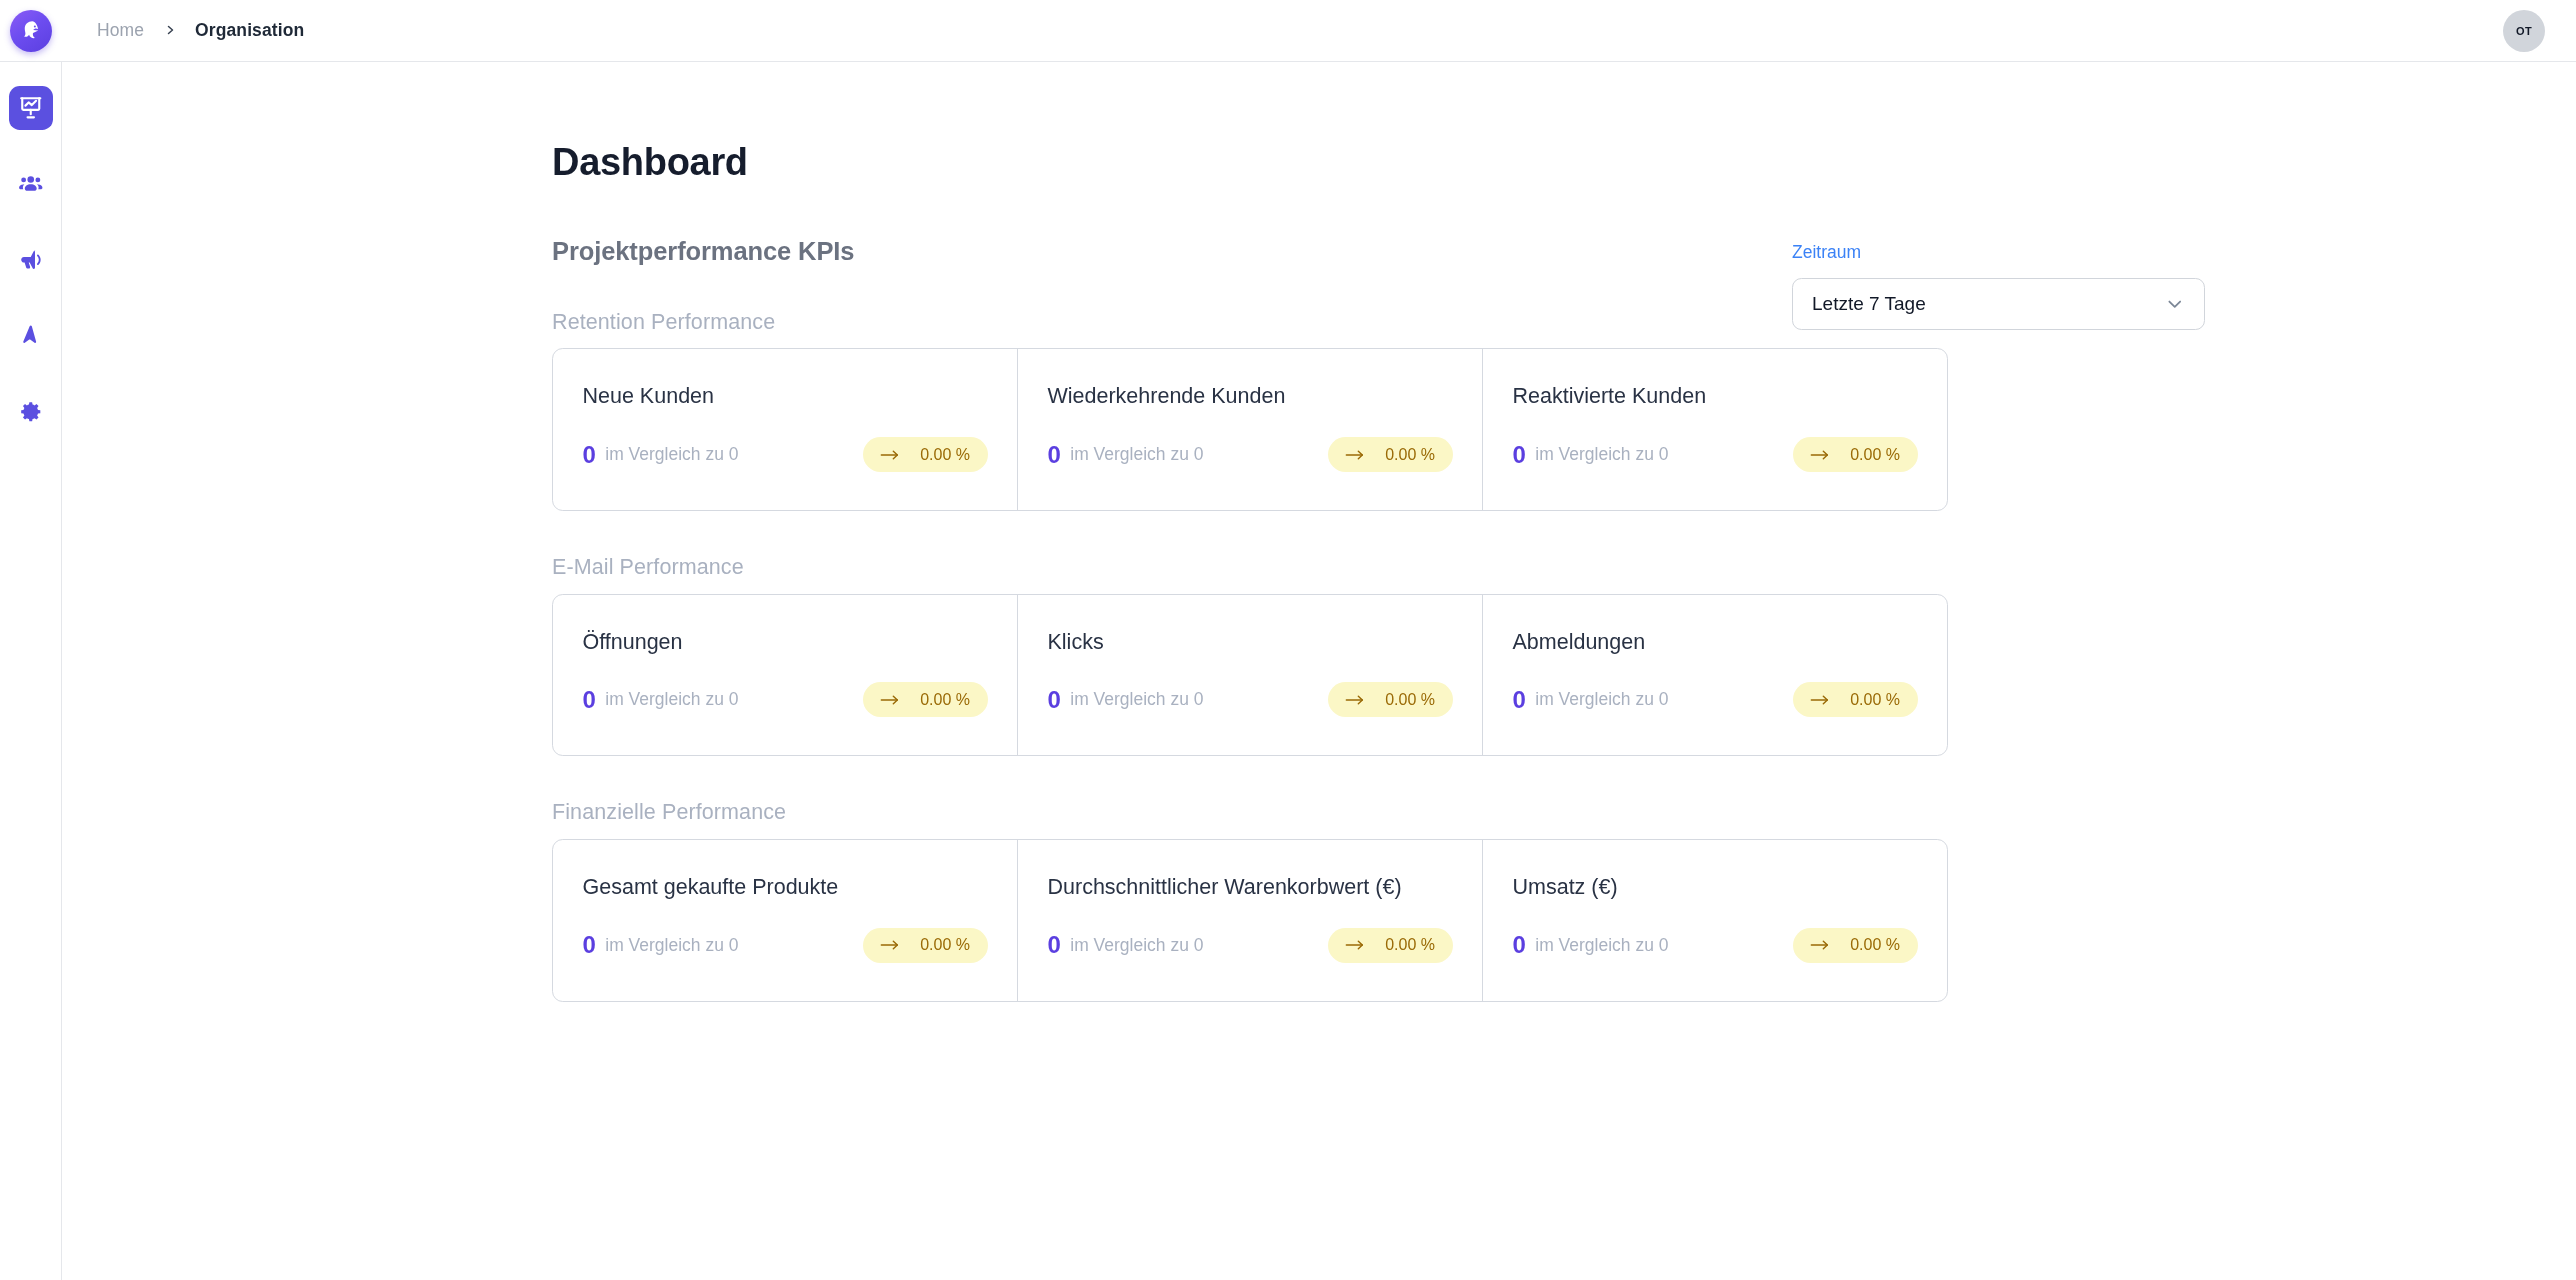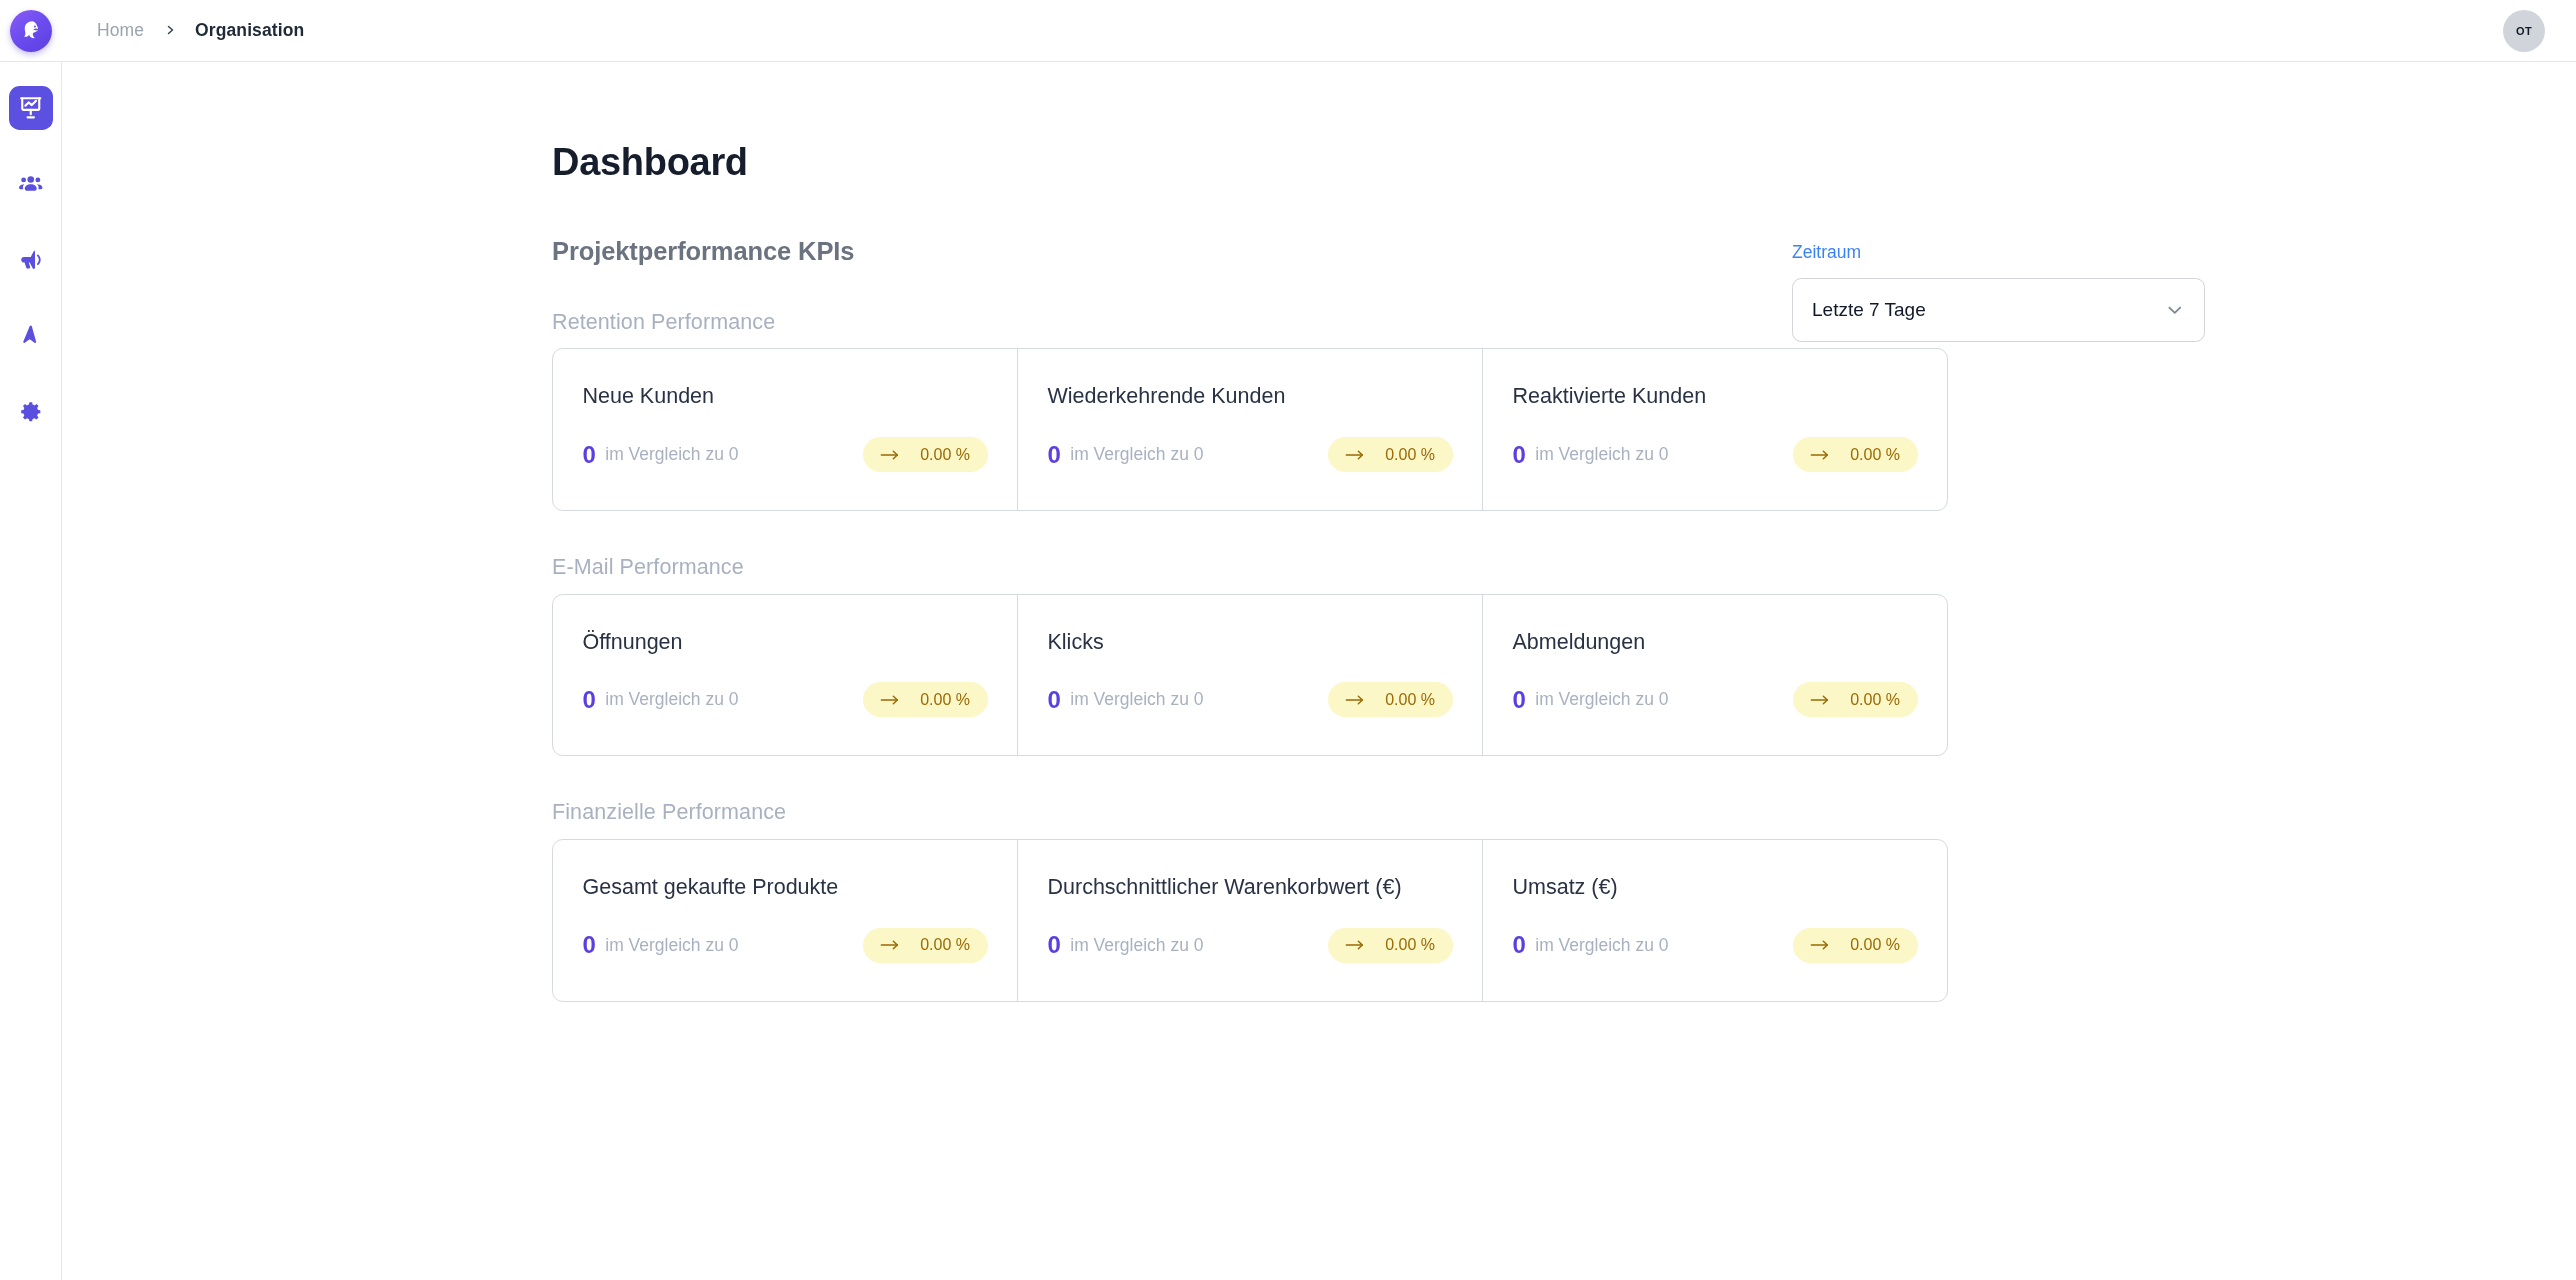--- a/index.html
+++ b/index.html
@@ -89,21 +89,21 @@
   }
 
   
   .period{
     position:absolute;top:180px;left:1730px;width:413px;
   }
   .period-label{
     font-size:17.5px;color:#3b82f6;margin-bottom:14.8px;display:block;
   }
   .select{
-    width:413px;height:64px;border:1.3px solid #d1d5db;border-radius:9.4px;
+    width:413px;height:52px;border:1.3px solid #d1d5db;border-radius:9.4px;
     background:#ffffff;
     display:flex;align-items:center;
     padding:0 19px;cursor:pointer;
   }
   .select-value{font-size:19px;color:#111827;}
   .select-chevron{margin-left:auto;color:#7c8797;display:flex;}
   .select-chevron svg{width:21.5px;height:21.5px;}
 
   
   .kpi-section{margin-top:0;}

